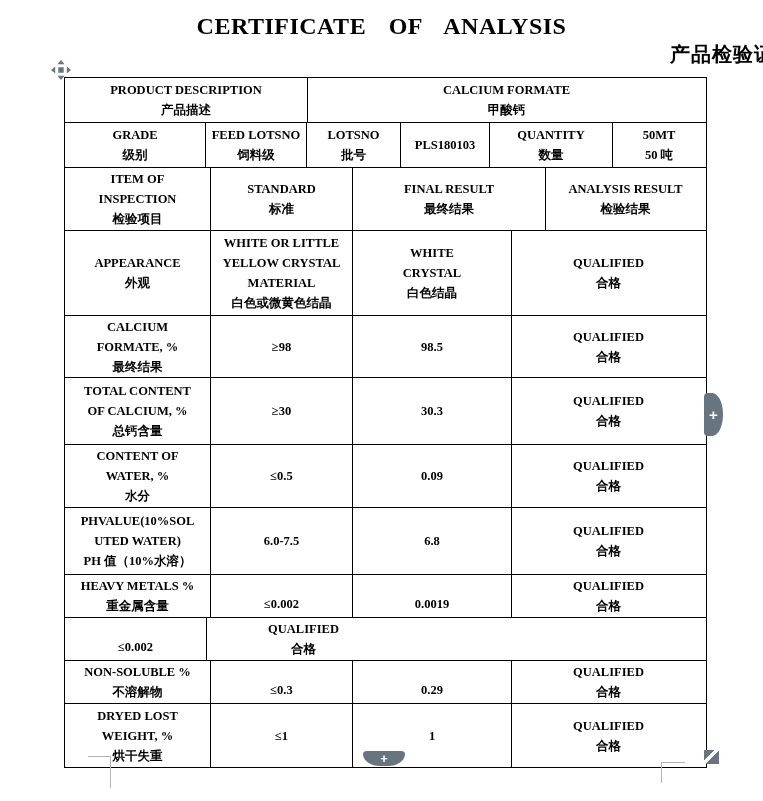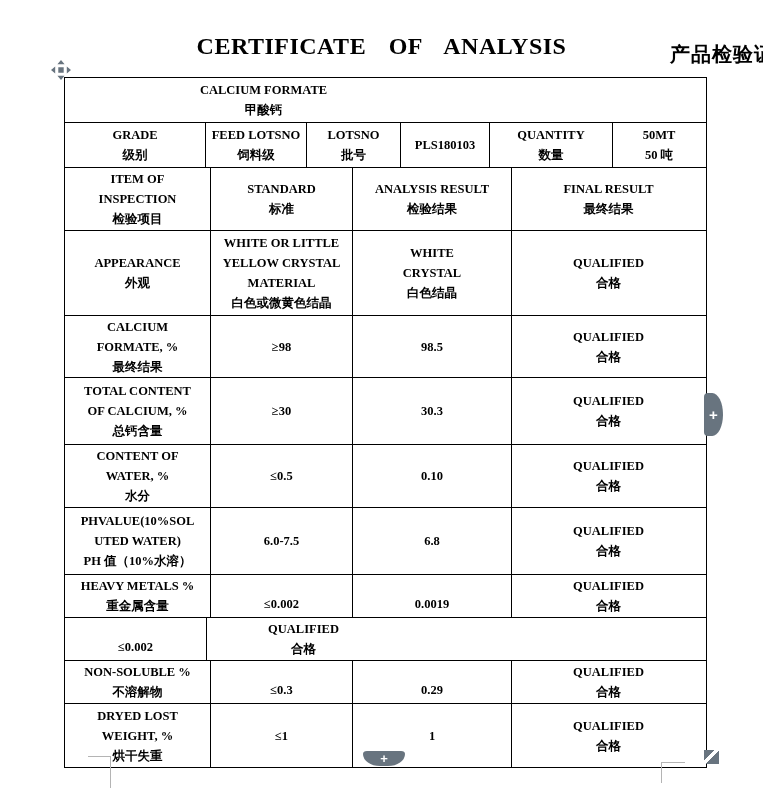--- a/index.html
+++ b/index.html
@@ -2,21 +2,21 @@
 <html><head>
 <meta charset="utf-8">
 <style>
   html,body{margin:0;padding:0;}
   body{
     width:763px;height:801px;background:#ffffff;position:relative;overflow:hidden;
     font-family:"Liberation Serif","DejaVu Serif",serif;color:#000;
   }
   .title{
     position:absolute;top:13px;left:0;width:763px;text-align:center;
-    font-weight:bold;font-size:24px;letter-spacing:0.5px;word-spacing:16px;margin-top:20px;
+    font-weight:bold;font-size:24px;letter-spacing:0.5px;word-spacing:16px;
   }
   .subtitle{
     position:absolute;top:41px;left:0;width:763px;text-align:right;
     font-weight:bold;font-size:20px;letter-spacing:1px;margin-left:33px;
   }
   
   .coa{
     position:absolute;left:64px;top:77px;width:643px;
     border:1.5px solid #000;box-sizing:border-box;background:#fff;
   }
@@ -74,20 +74,22 @@
 
 <div class="move-handle">
   <svg width="20" height="20" viewBox="0 0 20 20">
     <path fill="#68747f" d="M10 0 L13.6 4.2 H6.4 Z M10 20 L6.4 15.8 H13.6 Z M0 10 L4.2 6.4 V13.6 Z M20 10 L15.8 13.6 V6.4 Z M7.3 7.3 H12.7 V12.7 H7.3 Z"></path>
   </svg>
 </div>
 
 <div class="coa">
 
   <div class="row r1">
+    <div class="cell w-a">PRODUCT DESCRIPTION
+产品描述</div>
     <div class="cell w-b">CALCIUM FORMATE
 甲酸钙</div>
   </div>
 
   <div class="row r2">
     <div class="cell w-g0">GRADE
 级别</div>
     <div class="cell w-g1">FEED LOTSNO
 饲料级</div>
     <div class="cell w-g2">LOTSNO
@@ -98,24 +100,24 @@
     <div class="cell w-g5">50MT
 50 吨</div>
   </div>
 
   <div class="row r3">
     <div class="cell w-c0">ITEM OF
 INSPECTION
 检验项目</div>
     <div class="cell w-c1">STANDARD
 标准</div>
+    <div class="cell w-c3">FINAL RESULT
+最终结果</div>
     <div class="cell w-c2">ANALYSIS RESULT
 检验结果</div>
-    <div class="cell w-c3">FINAL RESULT
-最终结果</div>
   </div>
 
   <div class="row r4">
     <div class="cell w-c0">APPEARANCE
 外观</div>
     <div class="cell w-c1">WHITE OR LITTLE
 YELLOW CRYSTAL
 MATERIAL
 白色或微黄色结晶</div>
     <div class="cell w-c2">WHITE
@@ -143,21 +145,21 @@
     <div class="cell w-c2">30.3</div>
     <div class="cell w-c3">QUALIFIED
 合格</div>
   </div>
 
   <div class="row r7">
     <div class="cell w-c0">CONTENT OF
 WATER, %
 水分</div>
     <div class="cell w-c1">≤0.5</div>
-    <div class="cell w-c2">0.10</div>
+    <div class="cell w-c2">0.09</div>
     <div class="cell w-c3">QUALIFIED
 合格</div>
   </div>
 
   <div class="row r8">
     <div class="cell w-c0">PHVALUE(10%SOL
 UTED WATER)
 PH 值（10%水溶）</div>
     <div class="cell w-c1">6.0-7.5</div>
     <div class="cell w-c2">6.8</div>

